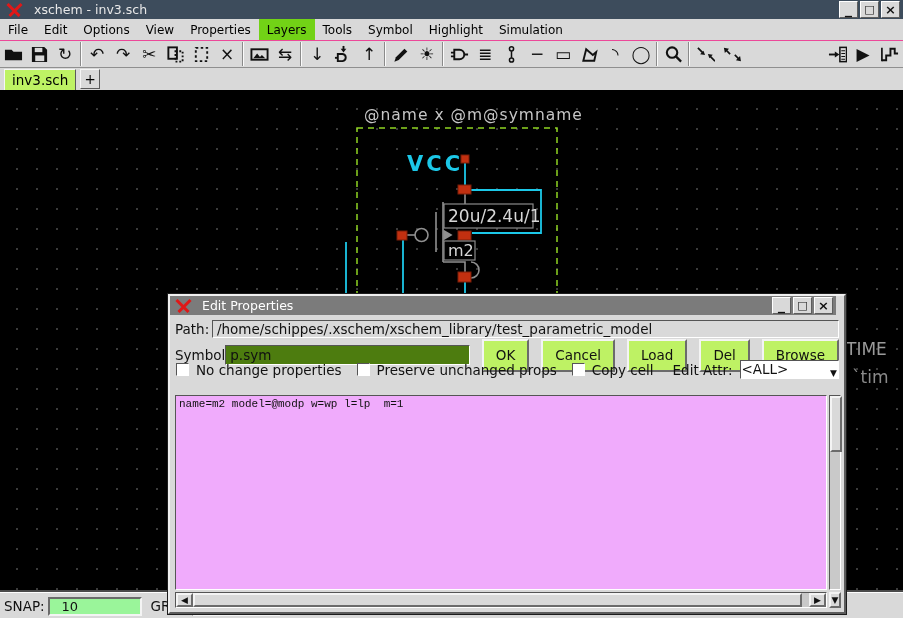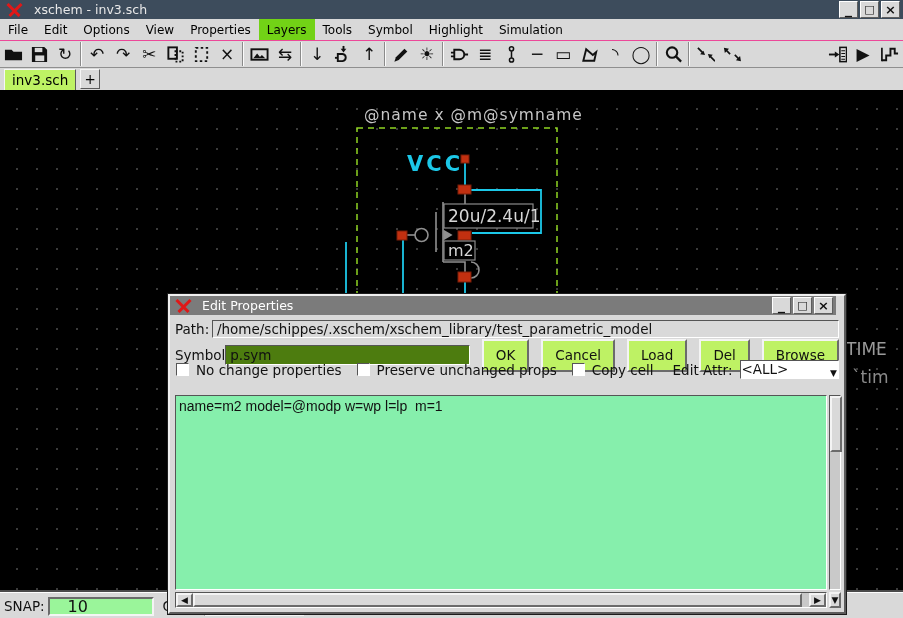--- a/index.html
+++ b/index.html
@@ -51,21 +51,21 @@
   #canvas{position:absolute;left:0;top:90px;width:903px;height:502px;background:#000;
           background-image:radial-gradient(#3a3a3a 1px,transparent 1.2px);
           background-size:20px 20px;background-position:7px 9px;z-index:1}
   #canvas svg{position:absolute;left:0;top:0}
 
   
   #statusbar{position:absolute;left:0;top:592px;width:903px;height:26px;background:#d9d9d9;z-index:2;
              border-top:1px solid #fdfdfd;box-shadow:0 -2px 0 #4a4a4a;display:flex;align-items:center;
              font-size:13.5px;color:#111}
   .sfield{height:15px;background:#9af59a;border:2px solid;border-color:#6b6b6b #f4f4f4 #f4f4f4 #6b6b6b;
-          font-size:16px;padding:0 18px;min-width:60px;display:flex;align-items:center}
+          font-size:13px;padding:0 12px;min-width:60px;display:flex;align-items:center}
 
   
   #dialog{position:absolute;left:168px;top:294px;width:678px;height:320px;background:#d9d9d9;z-index:3;
           border:2px solid;border-color:#efefef #5c5c5c #5c5c5c #efefef;outline:1px solid #1c1c1c;
           box-sizing:border-box;font-size:13.5px;color:#111}
   #dtitle{position:absolute;left:0;top:0;right:8px;height:19px;background:#7b7b7b;display:flex;
           align-items:center;color:#fff;font-size:12.5px}
   #dtitle .logo{margin:0 10px 0 5px}
   .drow{position:absolute;display:flex;align-items:center}
   #drow-path{left:5px;right:5px;top:23px;height:20px}
@@ -78,22 +78,22 @@
                 padding-left:4px;white-space:pre}
   .dbtn{margin-left:12px;height:33px;background:#bef264;display:flex;align-items:center;
         justify-content:center;padding:0 12px;cursor:default;box-sizing:border-box}
   #drow-checks{left:6px;right:5px;top:64px;height:19px}
   .cb{width:11px;height:11px;background:#fff;flex:0 0 auto;margin-right:7px}
   .cblabel{margin-right:15px;white-space:nowrap}
   #editattr-label{margin:0 8px 0 4px;white-space:nowrap}
   #combo{flex:1;height:17px;background:#fff;position:relative;display:flex;align-items:flex-start;
          padding-left:0;white-space:pre}
   #combo .arrow{position:absolute;right:0;bottom:0;font-size:9px;color:#111;line-height:1;padding:0 1px}
-  #dtext{position:absolute;left:5px;right:17px;top:99px;bottom:22px;background:#86efac;
-         font-family:Liberation Sans, sans-serif;font-size:14px;white-space:pre;
+  #dtext{position:absolute;left:5px;right:17px;top:99px;bottom:22px;background:#f0abfc;
+         font-family:Liberation Mono, monospace;font-size:11px;white-space:pre;
          padding:2px 0 0 3px;overflow:hidden;box-sizing:border-box}
   #vscroll{position:absolute;right:3px;top:99px;bottom:22px;width:12px;background:#c9c9c9;
            box-sizing:border-box}
   #vthumb{position:absolute;left:0;top:0;width:8px;height:52px;background:#d9d9d9}
   #hscroll{position:absolute;left:5px;right:17px;bottom:4px;height:16px;background:#c9c9c9;
            display:flex;align-items:stretch;box-sizing:border-box}
   .harrow{width:13px;background:#d9d9d9;display:flex;align-items:center;justify-content:center;
           font-size:9px;flex:0 0 auto}
   #hthumb{flex:1;background:#d9d9d9;margin-right:7px}
   #scorner{position:absolute;right:3px;bottom:4px;width:12px;height:16px;background:#d9d9d9;

